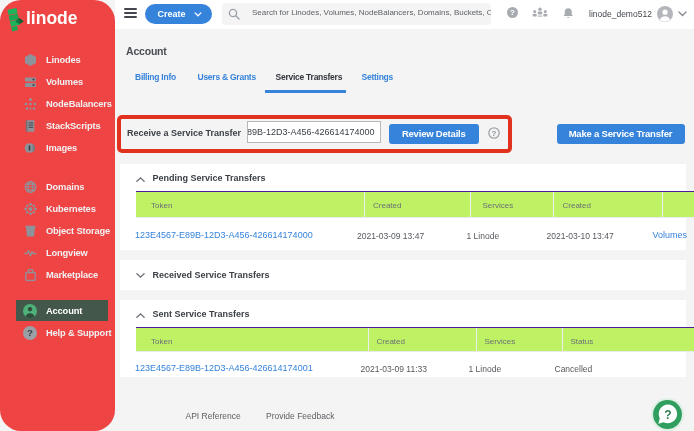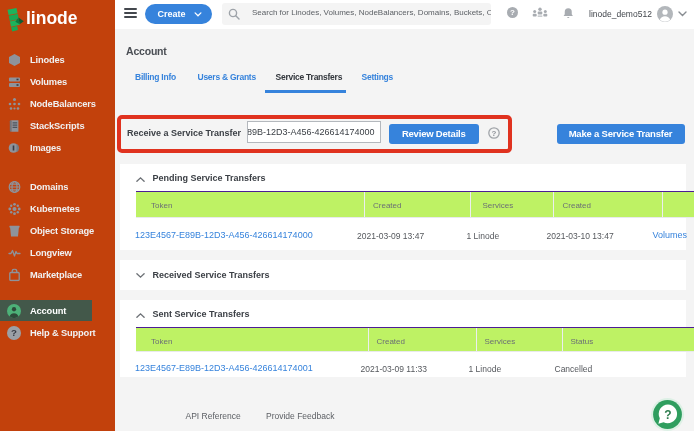--- a/index.html
+++ b/index.html
@@ -1,22 +1,22 @@
 <!DOCTYPE html>
 <html><head>
 <meta charset="utf-8">
 <style>
   * { margin:0; padding:0; box-sizing:border-box; }
   html,body { width:694px; height:431px; overflow:hidden; }
   body { font-family:"Liberation Sans", sans-serif; position:relative; background:#f4f4f4; }
   .abs { position:absolute; }
 
   
-  #sidebar { position:absolute; left:0; top:0; width:115px; height:431px; background:#c2410c; z-index:5; }
-  .navitem { position:absolute; left:0; width:92px; height:22px; }
+  #sidebar { position:absolute; left:0; top:0; width:115px; height:431px; background:#ef4444; z-index:5;border-radius:21px; }
+  .navitem { position:absolute; left:16px; width:92px; height:22px; }
   .navlabel { position:absolute; left:30px; top:50%; transform:translateY(-50%); color:#f0f1f2; font-size:9.3px; font-weight:700; white-space:nowrap; letter-spacing:-0.15px;}
   .navicon { position:absolute; left:8px; top:50%; transform:translateY(-50%); width:13px; height:13px; }
 
   
   #topbar { position:absolute; left:115px; top:0; width:579px; height:29px; background:#fff; z-index:4; }
   #hamb div { position:absolute; left:0; width:13px; height:1.7px; background:#43474d; border-radius:1px; }
   #createbtn { position:absolute; left:30px; top:3.5px; width:66.5px; height:20px; background:#3683dc; border-radius:10px; color:#fff; font-size:9px; font-weight:700; }
   #searchbox { position:absolute; left:107px; top:3px; width:269px; height:22px; background:#f4f4f4; border-radius:3px; overflow:hidden; }
   .topico { position:absolute; top:0; }
   #userlbl { position:absolute; left:474px; top:9px; font-size:8.5px; color:#42464c; }

